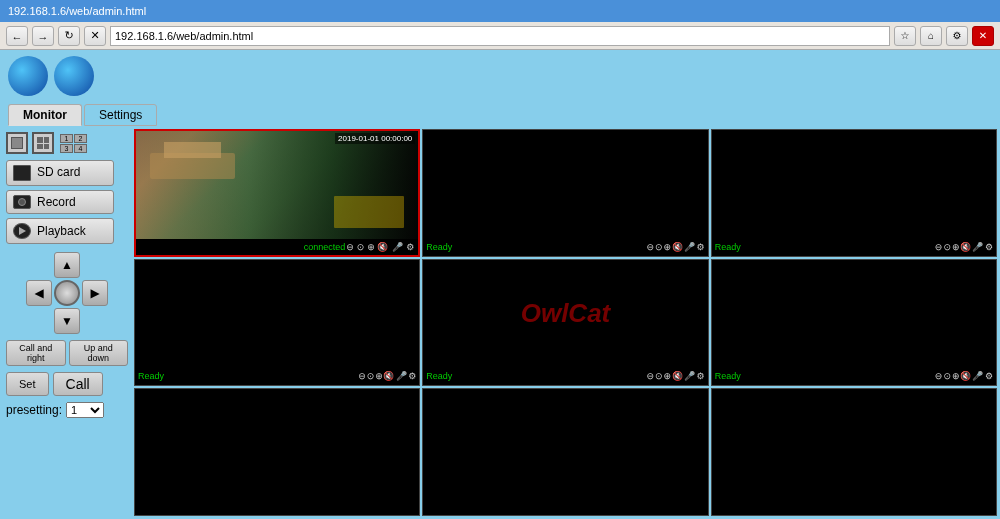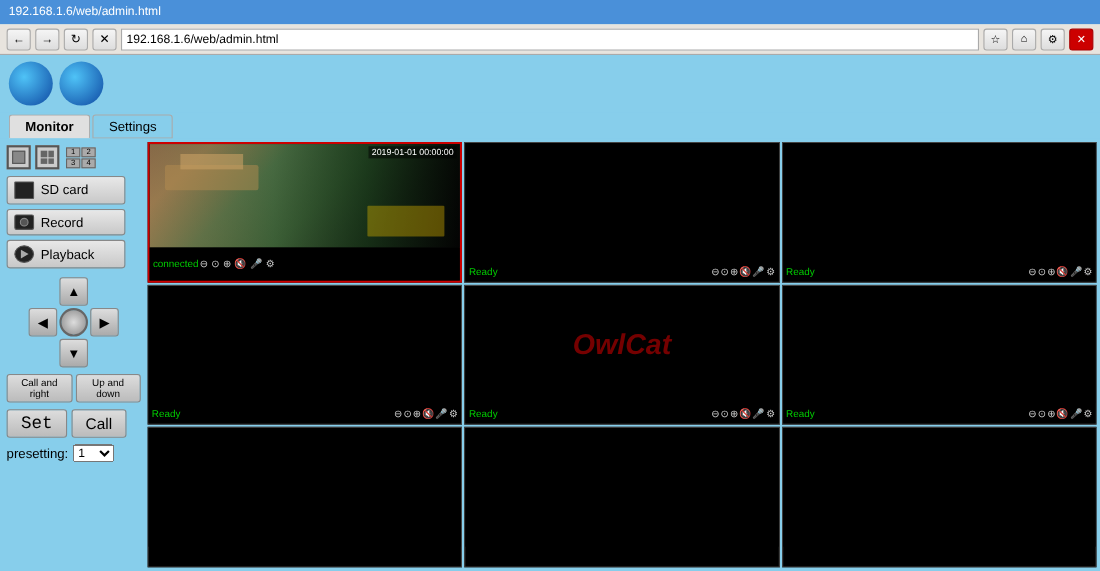--- a/index.html
+++ b/index.html
@@ -90,21 +90,21 @@
           <button style="width:26px;height:26px;background:linear-gradient(to bottom,#ddd,#aaa);border:1px solid #888;border-radius:3px;cursor:pointer;font-size:12px;">▼</button>
         </div>
       </div>
 
       <div style="display:flex;gap:3px;margin-top:2px;">
         <button style="background:linear-gradient(to bottom,#ddd,#bbb);border:1px solid #888;border-radius:3px;padding:2px 3px;font-size:9px;cursor:pointer;">Call and right</button>
         <button style="background:linear-gradient(to bottom,#ddd,#bbb);border:1px solid #888;border-radius:3px;padding:2px 3px;font-size:9px;cursor:pointer;">Up and down</button>
       </div>
 
       <div style="display:flex;gap:4px;margin-top:2px;">
-        <button style="background:linear-gradient(to bottom,#ddd,#bbb);border:1px solid #888;border-radius:3px;padding:3px 12px;font-size:16px;cursor:pointer;font-family:Liberation Mono, monospace;">Set</button>
+        <button style="background:linear-gradient(to bottom,#ddd,#bbb);border:1px solid #888;border-radius:3px;padding:3px 12px;font-size:11px;cursor:pointer;">Set</button>
         <button style="background:linear-gradient(to bottom,#ddd,#bbb);border:1px solid #888;border-radius:3px;padding:3px 12px;font-size:14px;cursor:pointer;">Call</button>
       </div>
 
       <div style="display:flex;align-items:center;gap:4px;margin-top:2px;font-size:12px;">
         <span>presetting:</span>
         <select style="width:38px;font-size:11px;">
           <option>1</option><option>2</option><option>3</option>
         </select>
       </div>
     </div>
@@ -113,21 +113,21 @@
 
       <div style="background:#000;border:2px solid #cc0000;display:flex;flex-direction:column;min-height:0;">
         <div style="flex:1;background:#000;position:relative;overflow:hidden;">
           <div style="width:100%;height:100%;background:linear-gradient(135deg,#5a4535 0%,#7a6040 15%,#3a5a3a 35%,#2a4a2a 55%,#1a2a1a 75%,#111 100%);"></div>
           <div style="position:absolute;top:0;left:0;right:0;bottom:0;background:linear-gradient(to right,rgba(200,160,100,0.4) 0%,rgba(100,140,80,0.3) 40%,rgba(20,50,20,0.6) 70%,rgba(0,0,0,0.8) 100%);"></div>
           <div style="position:absolute;top:20%;left:5%;width:30%;height:25%;background:rgba(180,140,80,0.5);border-radius:2px;"></div>
           <div style="position:absolute;top:10%;left:10%;width:20%;height:15%;background:rgba(200,160,100,0.6);"></div>
           <div style="position:absolute;bottom:10%;right:5%;width:25%;height:30%;background:rgba(220,180,0,0.4);border-radius:1px;"></div>
           <span style="position:absolute;top:2px;right:3px;color:#fff;font-size:8px;background:rgba(0,0,0,0.5);padding:1px 3px;">2019-01-01 00:00:00</span>
         </div>
-        <div style="background:rgba(0,0,0,0.85);display:flex;align-items:center;justify-content:flex-start;padding:1px 3px;height:30px;flex-shrink:0;">
+        <div style="background:rgba(0,0,0,0.85);display:flex;align-items:center;justify-content:flex-end;padding:1px 3px;height:16px;flex-shrink:0;">
           <span style="color:#00cc00;font-size:9px;">connected</span>
           <div style="display:flex;align-items:center;gap:1px;">
             <span style="color:#ccc;font-size:9px;cursor:pointer;padding:0 1px;">⊖</span>
             <span style="color:#ccc;font-size:9px;cursor:pointer;padding:0 1px;">⊙</span>
             <span style="color:#ccc;font-size:9px;cursor:pointer;padding:0 1px;">⊕</span>
             <span style="color:#ccc;font-size:9px;cursor:pointer;padding:0 1px;">🔇</span>
             <span style="color:#ccc;font-size:9px;cursor:pointer;padding:0 1px;">🎤</span>
             <span style="color:#ccc;font-size:9px;cursor:pointer;padding:0 1px;">⚙</span>
           </div>
         </div>

